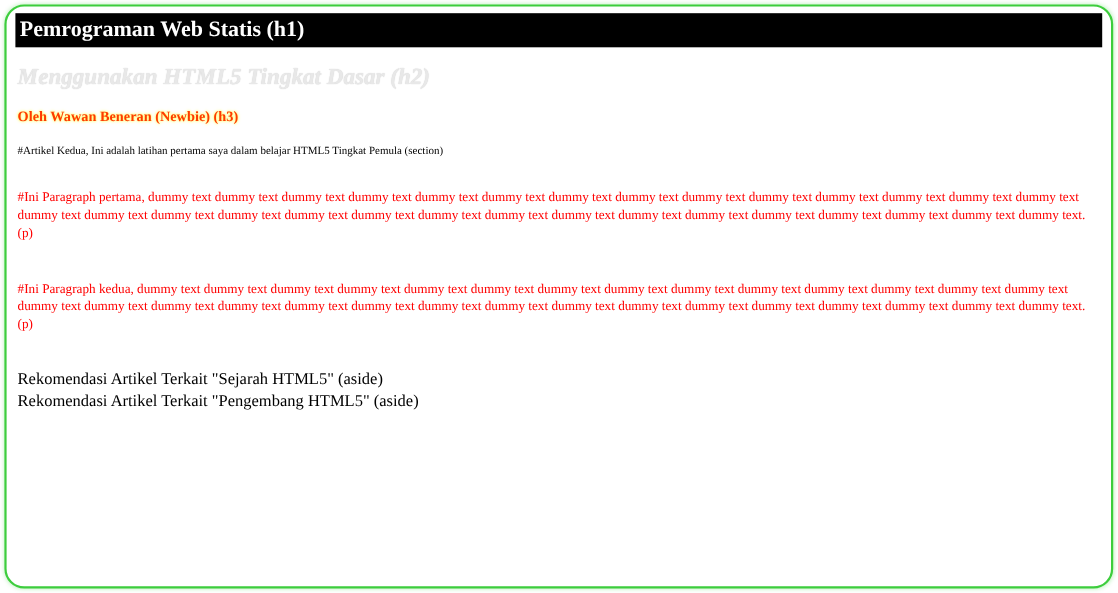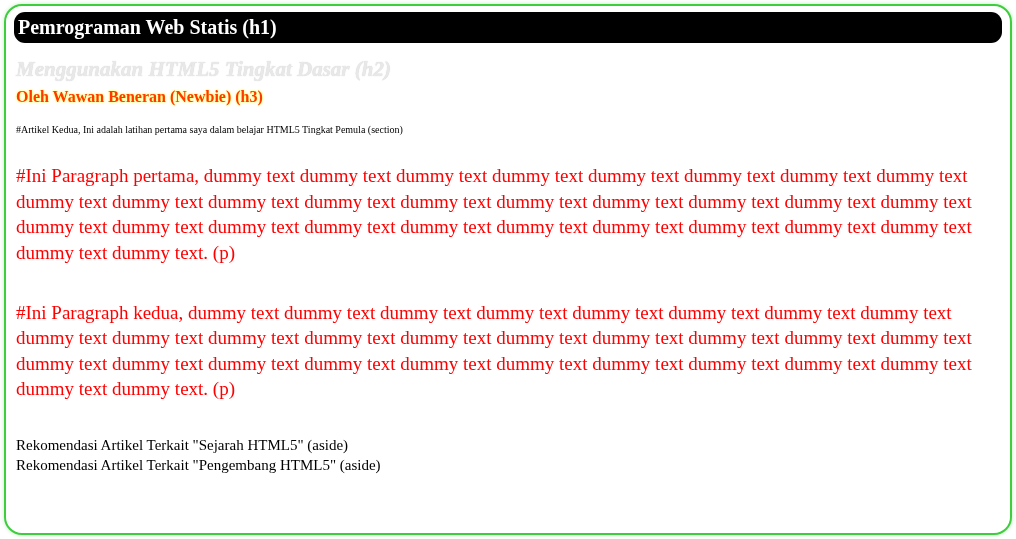--- a/index.html
+++ b/index.html
@@ -1,19 +1,18 @@
 <!DOCTYPE html>
 <html><head>
   <meta charset="utf-8">
   <style>
     * {
       margin: 0;
       padding: 0;
       box-sizing: border-box;
-      border-radius: 11px;
     }
     body {
       font-family: "Times New Roman", Times, serif;
       font-size: 16px;
       background: #fff;
       padding: 4px;
     }
     .page-frame {
       width: 1008px;
       height: 531px;
@@ -32,42 +31,42 @@
       padding: 2px 4px 3px 4px;
       line-height: 1.3;
     }
     .h2-sub {
       color: #e8e8e8;
       font-family: Georgia, "Times New Roman", serif;
       font-style: italic;
       font-weight: bold;
       font-size: 21px;
       margin-top: 14px;
-      margin-bottom: 6px;
+      margin-bottom: 16px;
       text-shadow: 0 0 1px #ccc;
       padding-left: 2px;
     }
     .h3-author {
       color: #ff3a00;
       font-weight: bold;
-      font-size: 16px;
+      font-size: 13px;
       margin-bottom: 16px;
       text-shadow: 0 0 2px #ffff66, 0 0 3px #ffff66;
       padding-left: 2px;
     }
     .section-text {
       color: #000;
       font-size: 10px;
       margin-top: 18px;
       margin-bottom: 28px;
       padding-left: 2px;
     }
     .para-red {
       color: #ff0000;
-      font-size: 19px;
+      font-size: 12px;
       line-height: 1.35;
       margin-top: 20px;
       margin-bottom: 34px;
       padding-left: 2px;
     }
     .aside-block {
       color: #000;
       font-size: 15px;
       line-height: 1.3;
       margin-top: 24px;

